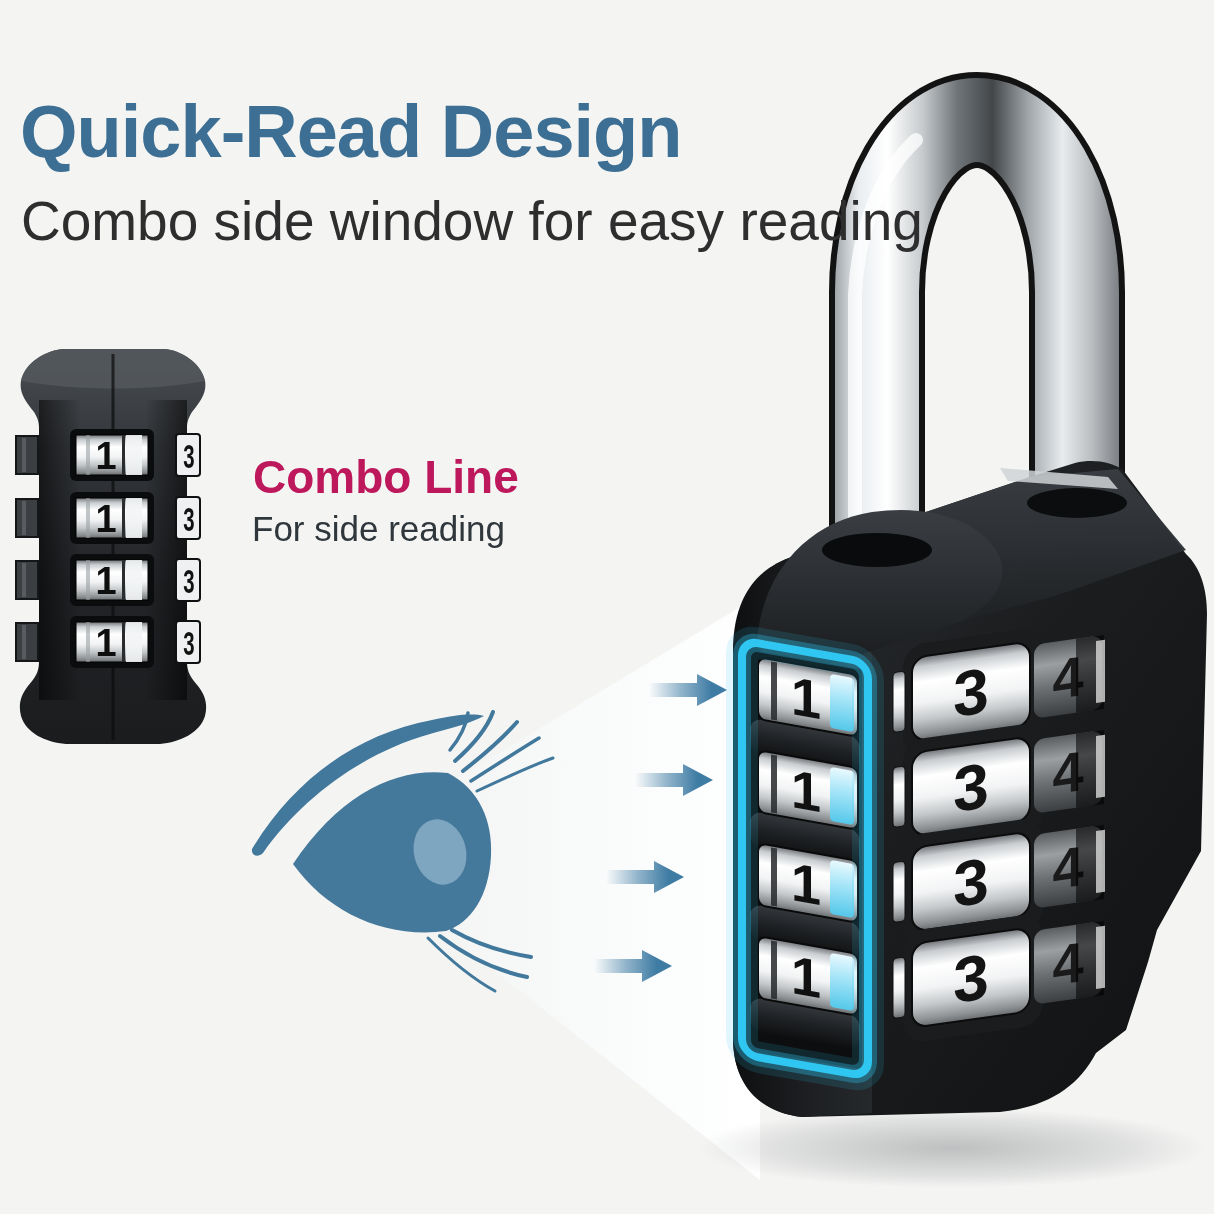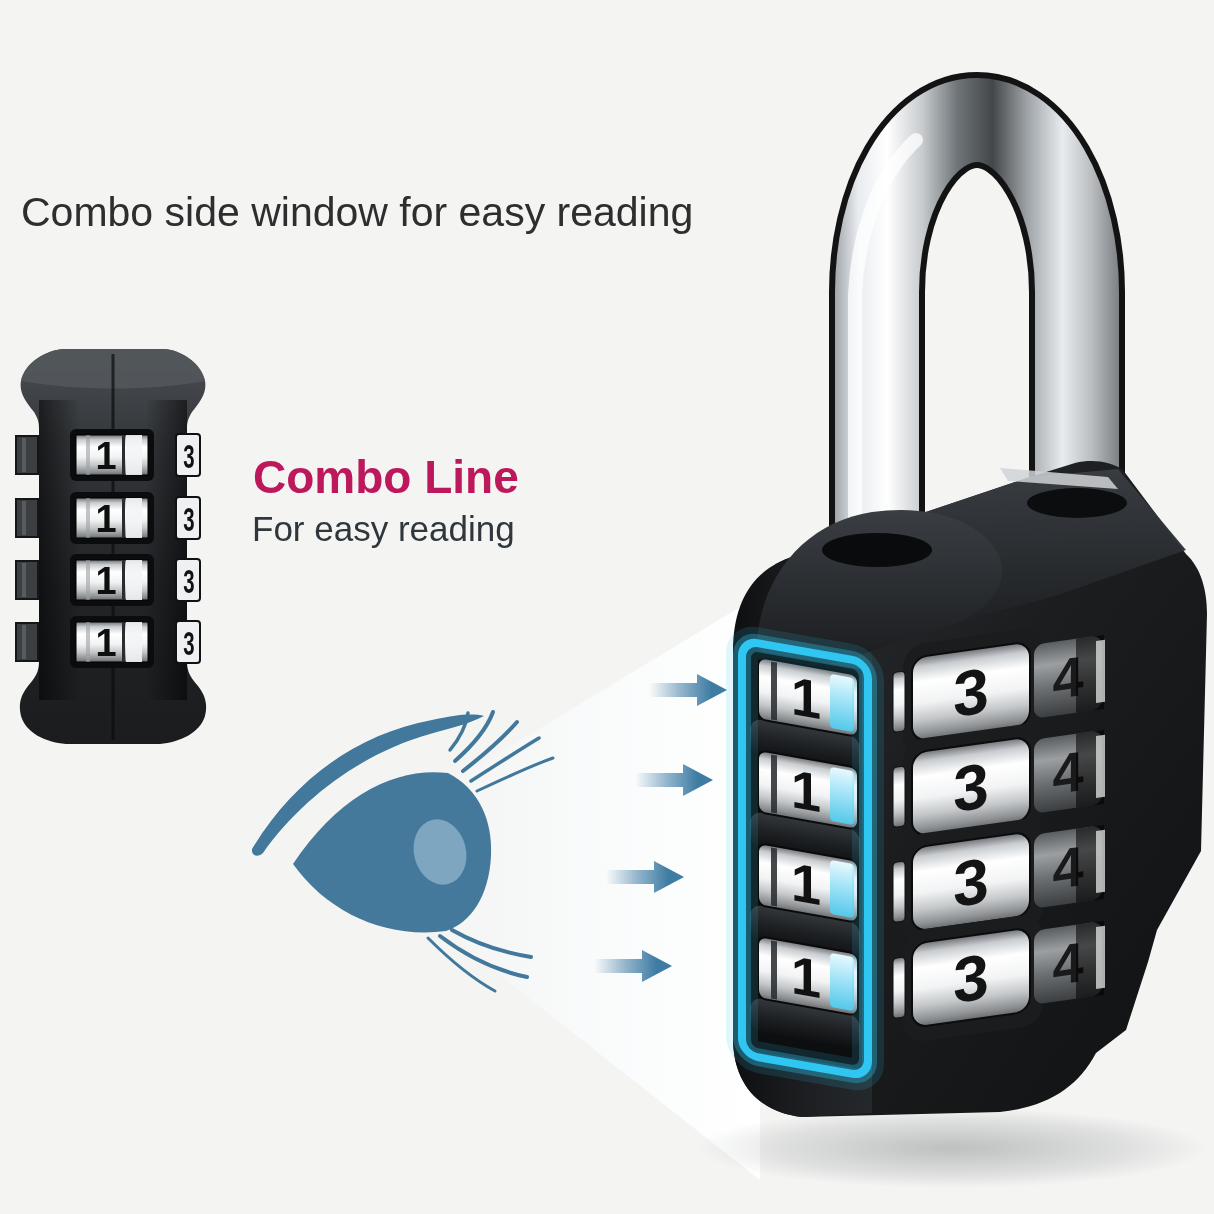--- a/index.html
+++ b/index.html
@@ -8,21 +8,21 @@
     background:#f4f5f3;font-family:"Liberation Sans",sans-serif;
   }
   .art{position:absolute;left:0;top:0;}
   .page-title{
     position:absolute;left:20px;top:93px;
     font-size:74px;font-weight:bold;letter-spacing:-1px;
     color:#3c6f93;line-height:1.05;white-space:nowrap;
   }
   .page-subtitle{
     position:absolute;left:21px;top:189px;
-    font-size:41px;font-weight:400;color:#2e2e2e;
+    font-size:55px;font-weight:400;color:#2e2e2e;
     letter-spacing:0px;white-space:nowrap;
   }
   .callout-title{
     position:absolute;left:253px;top:450px;
     font-size:46px;font-weight:bold;color:#be185d;white-space:nowrap;
   }
   .callout-subtitle{
     position:absolute;left:252px;top:509px;
     font-size:35px;font-weight:400;color:#30373c;white-space:nowrap;
   }
@@ -326,17 +326,18 @@
         <rect x="86" y="622" width="4" height="40" fill="#9aa0a4" opacity="0.6"></rect>
         <rect x="122" y="622" width="3" height="40" fill="#2a2c2e"></rect>
         <rect x="126" y="622" width="16" height="40" fill="#f2f4f5" opacity="0.9"></rect>
         <text x="106" y="656" font-size="38" fill="#0e0e0e" text-anchor="middle">1</text>
         <rect x="176" y="621" width="24" height="42" rx="3" fill="#eef0f1" stroke="#101112" stroke-width="2"></rect>
         <text transform="translate(189,655) scale(0.6,1)" font-size="34" fill="#111" text-anchor="middle">3</text>
       </g>
     </g>
   </svg>
 
+  <div class="page-title">Quick-Read Design</div>
   <div class="page-subtitle">Combo side window for easy reading</div>
   <div class="callout-title">Combo Line</div>
-  <div class="callout-subtitle">For easy reading</div>
+  <div class="callout-subtitle">For side reading</div>
 
 </div>
 
 </body></html>

